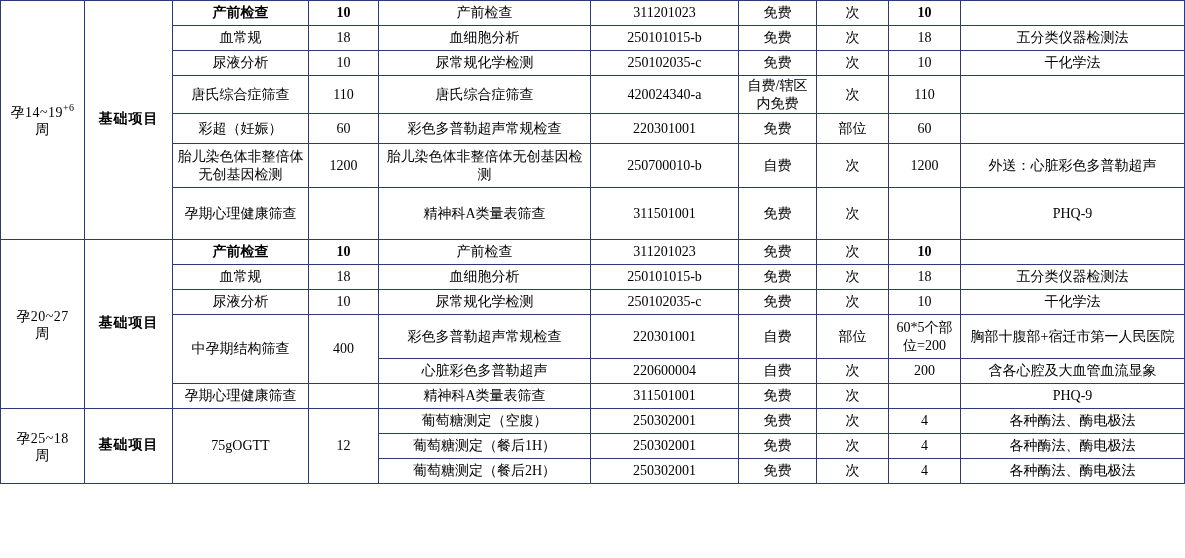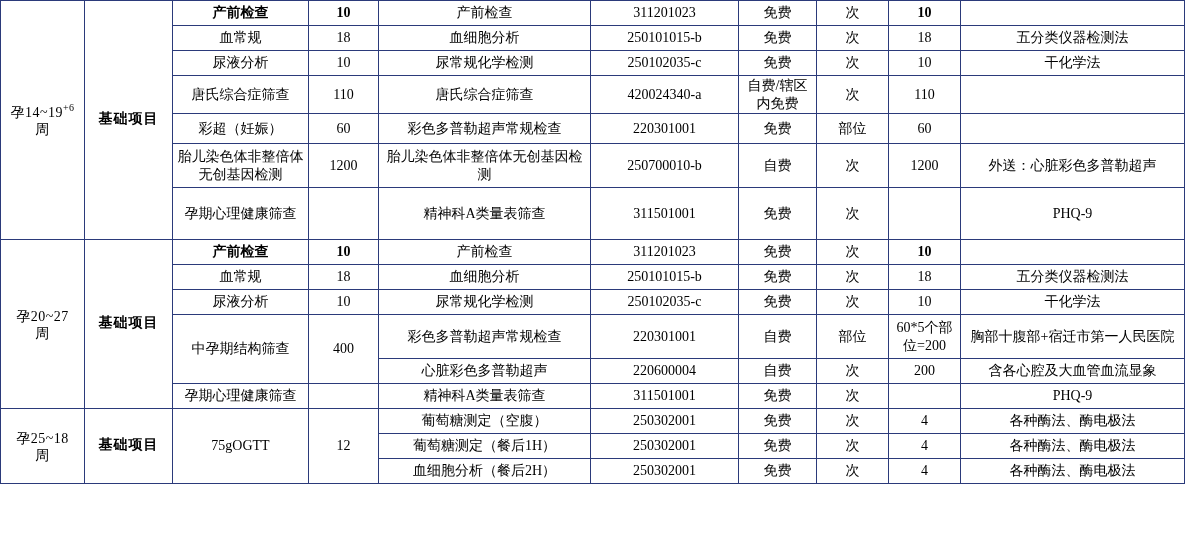--- a/index.html
+++ b/index.html
@@ -242,21 +242,21 @@
       </tr>
       <tr class="row-sm">
         <td>葡萄糖测定（餐后1H）</td>
         <td>250302001</td>
         <td>免费</td>
         <td>次</td>
         <td>4</td>
         <td>各种酶法、酶电极法</td>
       </tr>
       <tr class="row-sm">
-        <td>血细胞分析（餐后2H）</td>
+        <td>葡萄糖测定（餐后2H）</td>
         <td>250302001</td>
         <td>免费</td>
         <td>次</td>
         <td>4</td>
         <td>各种酶法、酶电极法</td>
       </tr>
     </tbody>
   </table>
 </div>
 

